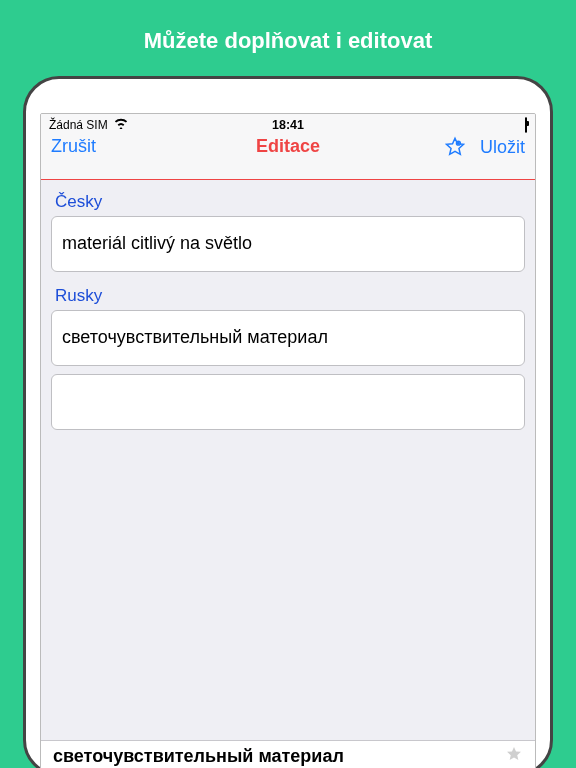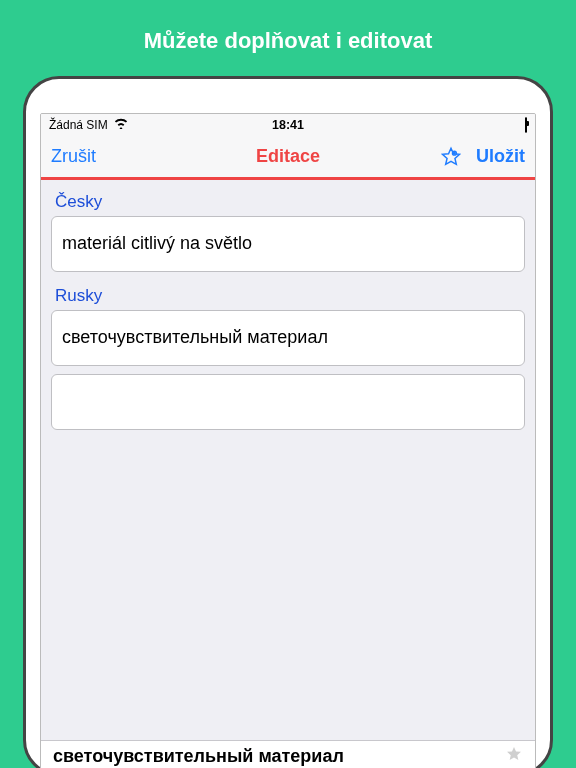--- a/index.html
+++ b/index.html
@@ -56,23 +56,23 @@
     position: relative;
   }
   .battery::after {
     content: ""; position: absolute; right: -3px; top: 2.5px;
     width: 2px; height: 5px; background: #000; border-radius: 0 1px 1px 0;
   }
   .battery-fill { background:#000; width: 90%; height: 100%; border-radius:1px; }
   .nav-bar {
     height: 44px;
     background: #f7f7f8;
-    border-bottom: 3px solid #ef4444;
+    border-bottom: 1px solid #ef4444;
     display: flex;
-    align-items: center;
+    align-items: flex-start;
     position: relative;
     padding: 0 10px;
   }
   .nav-left, .nav-right { display: flex; align-items: center; gap: 14px; }
   .nav-right { margin-left: auto; }
   .nav-btn {
     color: #1f7cff;
     font-size: 18px;
     background: none; border: none; cursor: pointer;
     font-family: inherit;
@@ -144,21 +144,21 @@
       <div class="nav-right">
         <button class="nav-btn" aria-label="favorite">
           <span>
             <svg class="star-icon" viewBox="0 0 24 24" fill="none" stroke="#1f7cff" stroke-width="1.6">
               <path d="M12 2.5l2.7 6 6.6.6-5 4.5 1.5 6.4L12 16.8 6.2 20l1.5-6.4-5-4.5 6.6-.6z"></path>
               <circle cx="15.7" cy="7.8" r="2.1" fill="#fff"></circle>
               <circle cx="15.7" cy="7.8" r="0.9" fill="#1f7cff"></circle>
             </svg>
           </span>
         </button>
-        <button class="nav-btn" style="font-weight:700">Uložit</button>
+        <button class="nav-btn" style="font-weight:400">Uložit</button>
       </div>
     </div>
 
     <div class="form-area">
 
       <div class="field-group">
         <div class="field-label">Česky</div>
         <div class="field-box">materiál citlivý na světlo</div>
       </div>
 

